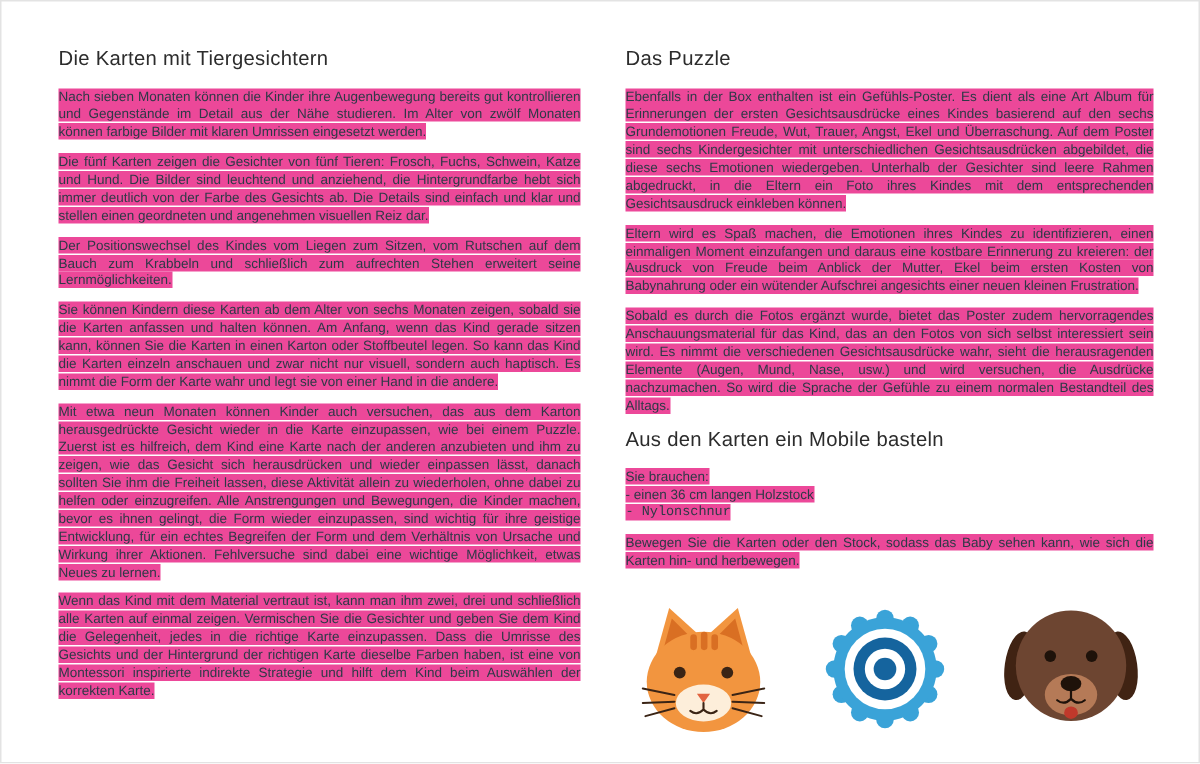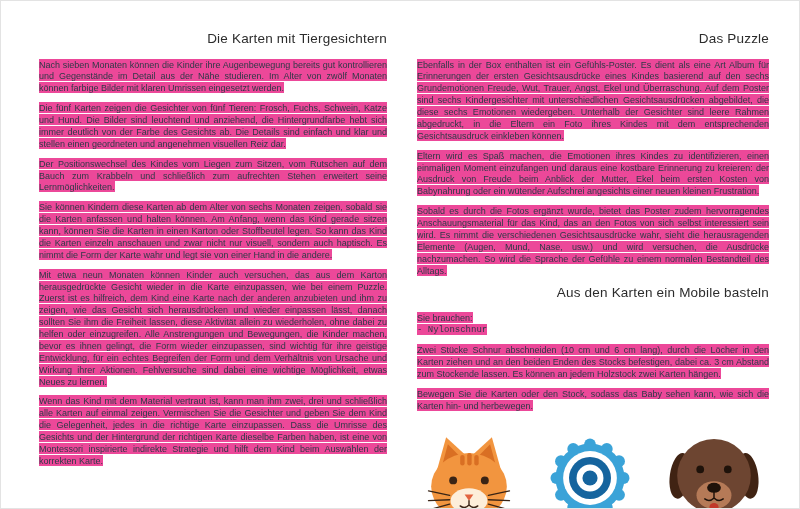--- a/index.html
+++ b/index.html
@@ -7,21 +7,21 @@
   .book {
     position:relative; width:800px; height:509px;
     background:#ffffff; border:1px solid #e3e3e3; overflow:hidden;
     font-family:"Liberation Sans", sans-serif;
   }
   .page { position:absolute; top:30px; }
   .page.left  { left:38px;  width:348px; }
   .page.right { left:416px; width:352px; }
   h1 {
     font-size:13.5px; font-weight:400; color:#2c2c2c;
-    text-align:right; letter-spacing:0.2px; margin-bottom:13px;
+    text-align:left; letter-spacing:0.2px; margin-bottom:13px;
   }
   h1.h2 { margin-top:0; }
   p {
     font-size:9px; line-height:1.32; color:#2e3947;
     text-align:justify; margin-bottom:8px;
   }
   p.tight { margin-bottom:0; text-align:left; }
   p.last-tight { margin-bottom:8px; text-align:left;font-family:Liberation Mono, monospace; }
   .hl {
     background:#ec4899;
@@ -50,22 +50,22 @@
   </section>
 
   <section class="page right">
     <h1>Das Puzzle</h1>
     <p><span class="hl">Ebenfalls in der Box enthalten ist ein Gefühls-Poster. Es dient als eine Art Album für Erinnerungen der ersten Gesichtsausdrücke eines Kindes basierend auf den sechs Grundemotionen Freude, Wut, Trauer, Angst, Ekel und Überraschung. Auf dem Poster sind sechs Kindergesichter mit unterschiedlichen Gesichtsausdrücken abgebildet, die diese sechs Emotionen wiedergeben. Unterhalb der Gesichter sind leere Rahmen abgedruckt, in die Eltern ein Foto ihres Kindes mit dem entsprechenden Gesichtsausdruck einkleben können.</span></p>
     <p><span class="hl">Eltern wird es Spaß machen, die Emotionen ihres Kindes zu identifizieren, einen einmaligen Moment einzufangen und daraus eine kostbare Erinnerung zu kreieren: der Ausdruck von Freude beim Anblick der Mutter, Ekel beim ersten Kosten von Babynahrung oder ein wütender Aufschrei angesichts einer neuen kleinen Frustration.</span></p>
     <p><span class="hl">Sobald es durch die Fotos ergänzt wurde, bietet das Poster zudem hervorragendes Anschauungsmaterial für das Kind, das an den Fotos von sich selbst interessiert sein wird. Es nimmt die verschiedenen Gesichtsausdrücke wahr, sieht die herausragenden Elemente (Augen, Mund, Nase, usw.) und wird versuchen, die Ausdrücke nachzumachen. So wird die Sprache der Gefühle zu einem normalen Bestandteil des Alltags.</span></p>
 
     <h1 class="h2">Aus den Karten ein Mobile basteln</h1>
     <p class="tight"><span class="hl">Sie brauchen:</span></p>
+    <p class="tight"><span class="hl">- einen 36 cm langen Holzstock</span></p>
     <p class="last-tight"><span class="hl">- Nylonschnur</span></p>
-    <p><span class="hl">Zwei Stücke Schnur abschneiden (10 cm und 6 cm lang), durch die Löcher in den Karten ziehen und an den beiden Enden des Stocks befestigen, dabei ca. 3 cm Abstand zum Stockende lassen. Es können an jedem Holzstock zwei Karten hängen.</span></p>
     <p><span class="hl">Bewegen Sie die Karten oder den Stock, sodass das Baby sehen kann, wie sich die Karten hin- und herbewegen.</span></p>
 
     <div class="illustrations">
 
       <figure>
         <svg width="88" height="88" viewBox="0 0 100 100">
           <polygon points="14,42 24,6 46,26" fill="#f2953f"></polygon>
           <polygon points="86,42 76,6 54,26" fill="#f2953f"></polygon>
           <polygon points="20,36 26,14 38,26" fill="#d96f23"></polygon>
           <polygon points="80,36 74,14 62,26" fill="#d96f23"></polygon>

